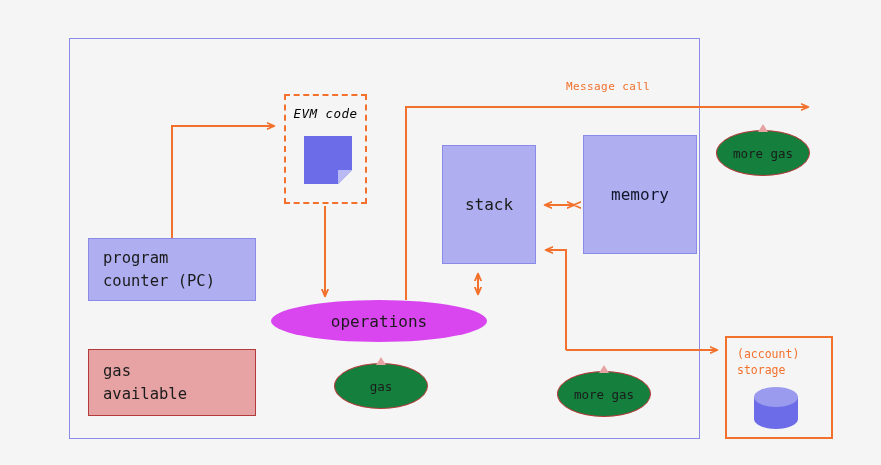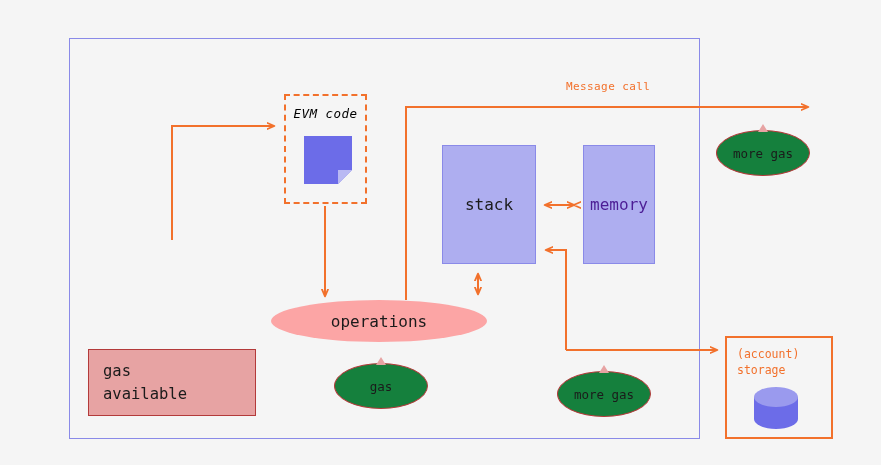--- a/index.html
+++ b/index.html
@@ -93,40 +93,40 @@
 
   
   #stack-box {
     left: 442px; top: 145px;
     width: 94px; height: 119px;
     justify-content: center;
     font-size: 16px;
     color: #1b1b1b;
   }
   #memory-box {
-    left: 583px; top: 145px;
-    width: 72px; height: 119px;
+    left: 583px; top: 135px;
+    width: 114px; height: 119px;
     justify-content: center;
     font-size: 16px;
-    color: #4c1d95;
+    color: #0f172a;
   }
 
   
   .ellipse {
     box-sizing: border-box;
     display: flex;
     align-items: center;
     justify-content: center;
     border-radius: 50%;
     text-align: center;
   }
   #operations-ellipse {
     left: 271px; top: 300px;
     width: 216px; height: 42px;
-    background: #fca5a5;
+    background: #d946ef;
     font-size: 16px;
     color: #1b1b1b;
   }
   .gas-ellipse {
     background: #15803d;
     border: 1.5px solid #b33a3a;
     color: #1b1b1b;
   }
   #gas-ellipse {
     left: 334px; top: 363px;
@@ -229,20 +229,24 @@
     <path d="M545,205 L574,205" fill="none" stroke="#f2712c" stroke-width="2" marker-end="url(#ah)"></path>
 
     <path d="M478,274 L478,294" fill="none" stroke="#f2712c" stroke-width="2" marker-end="url(#ah)"></path>
     <path d="M478,294 L478,274" fill="none" stroke="#f2712c" stroke-width="2" marker-end="url(#ah)"></path>
 
     <path d="M566,350 L566,250 L546,250" fill="none" stroke="#f2712c" stroke-width="2" marker-end="url(#ah)"></path>
 
     <path d="M566,350 L717,350" fill="none" stroke="#f2712c" stroke-width="2" marker-end="url(#ah)"></path>
   </svg>
 
+  <div class="abs box box-purple" id="program-counter">
+    <span class="label">program
+counter (PC)</span>
+  </div>
 
   <div class="abs box box-salmon" id="gas-available">
     <span class="label">gas
 available</span>
   </div>
 
   <div class="abs" id="evm-code-group">
     <div id="evm-code-label">EVM code</div>
     <svg id="evm-code-doc" viewBox="0 0 48 48" xmlns="http://www.w3.org/2000/svg">
       <path d="M0,0 L48,0 L48,34 L34,48 L0,48 Z" fill="#6c6ce8"></path>

